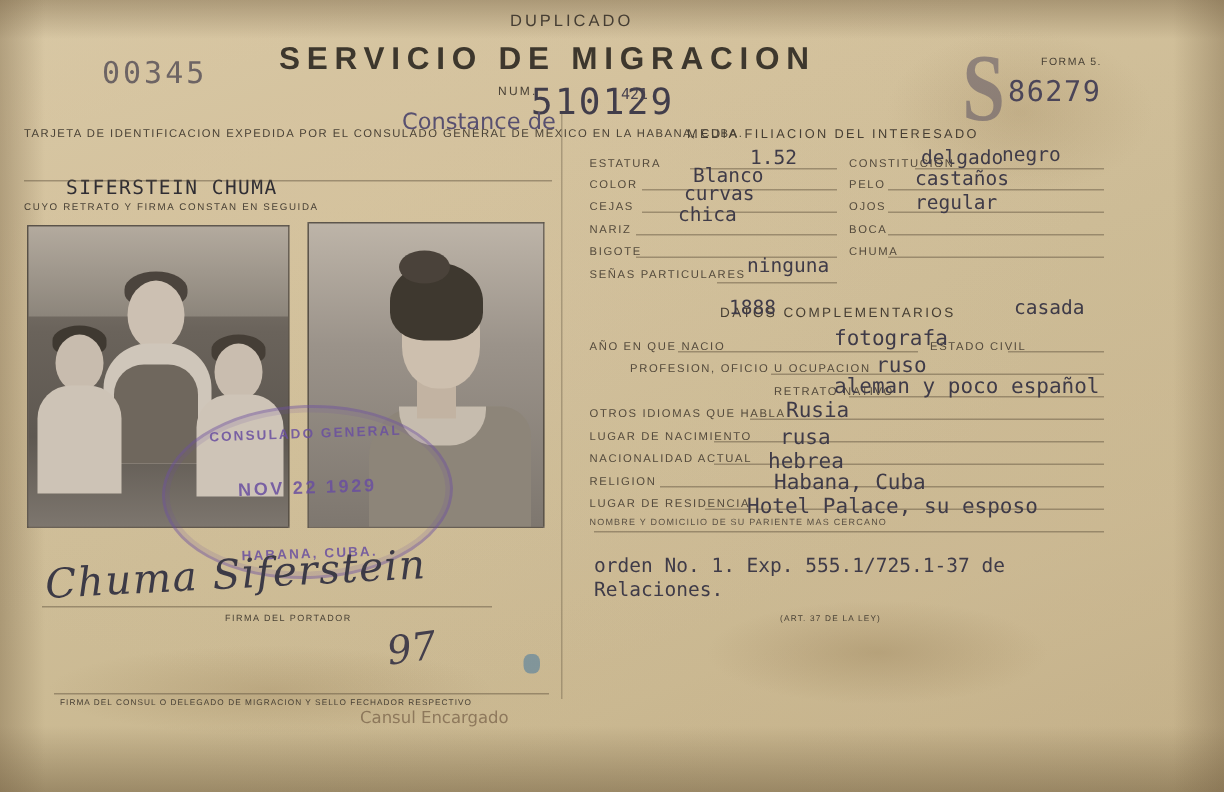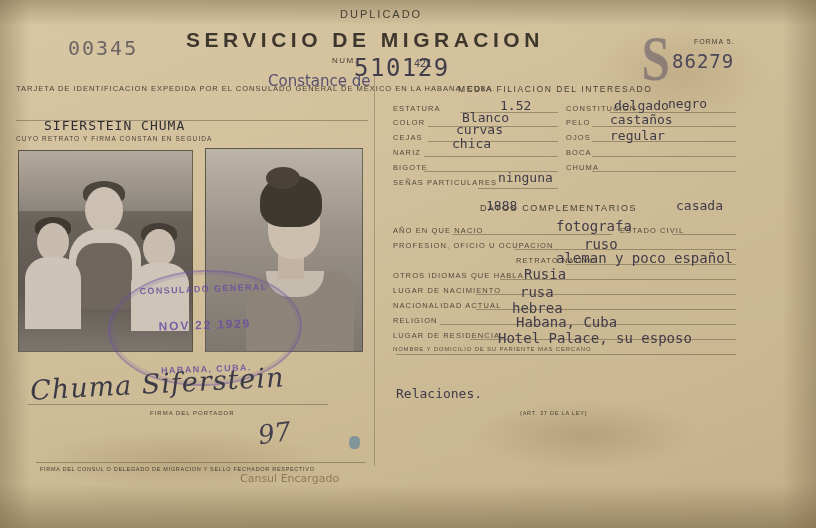--- a/index.html
+++ b/index.html
@@ -453,21 +453,21 @@
 
   <div class="printed" id="datos-compl">DATOS COMPLEMENTARIOS</div>
 
   <div class="printed lbl fl" style="top:226px;">AÑO EN QUE NACIO</div>
   <div class="printed lbl" style="left:620px; top:226px;">ESTADO CIVIL</div>
   <div class="typed" style="left:486px; top:198px; font-size:13px;">1888</div>
   <div class="typed" style="left:676px; top:198px; font-size:13px;">casada</div>
   <div class="ul" style="left:452px; top:234px; width:160px;"></div>
   <div class="ul" style="left:672px; top:234px; width:64px;"></div>
 
-  <div class="printed lbl fl" style="top:241px;">PROFESION, OFICIO U OCUPACION</div>
+  <div class="printed lbl fl" style="top:241px;margin-left:27px;">PROFESION, OFICIO U OCUPACION</div>
   <div class="typed" style="left:556px; top:218px; font-size:14px;">fotografa</div>
   <div class="ul" style="left:514px; top:249px; width:222px;"></div>
 
   <div class="printed lbl" style="left:516px; top:256px;">RETRATO NATIVO</div>
   <div class="typed" style="left:584px; top:236px; font-size:14px;">ruso</div>
   <div class="ul" style="left:566px; top:264px; width:170px;"></div>
 
   <div class="printed lbl fl" style="top:271px;">OTROS IDIOMAS QUE HABLA</div>
   <div class="typed" style="left:556px; top:250px; font-size:14px;">aleman y poco español</div>
   <div class="ul" style="left:500px; top:279px; width:236px;"></div>
@@ -485,17 +485,18 @@
   <div class="ul" style="left:440px; top:324px; width:296px;"></div>
 
   <div class="printed lbl fl" style="top:331px;">LUGAR DE RESIDENCIA</div>
   <div class="typed" style="left:516px; top:314px; font-size:14px;">Habana, Cuba</div>
   <div class="ul" style="left:470px; top:339px; width:266px;"></div>
 
   <div class="printed lbl-sm fl" style="top:346px;">NOMBRE Y DOMICILIO DE SU PARIENTE MAS CERCANO</div>
   <div class="typed" style="left:498px; top:330px; font-size:14px;">Hotel Palace, su esposo</div>
   <div class="ul" style="left:396px; top:354px; width:340px;"></div>
 
+  <div class="typed" style="left:396px; top:370px; font-size:13px;">orden No. 1. Exp. 555.1/725.1-37 de</div>
   <div class="typed" style="left:396px; top:386px; font-size:13px;">Relaciones.</div>
 
   <div class="printed" id="art37">(ART. 37 DE LA LEY)</div>
 
 </div>
 
 </body></html>

